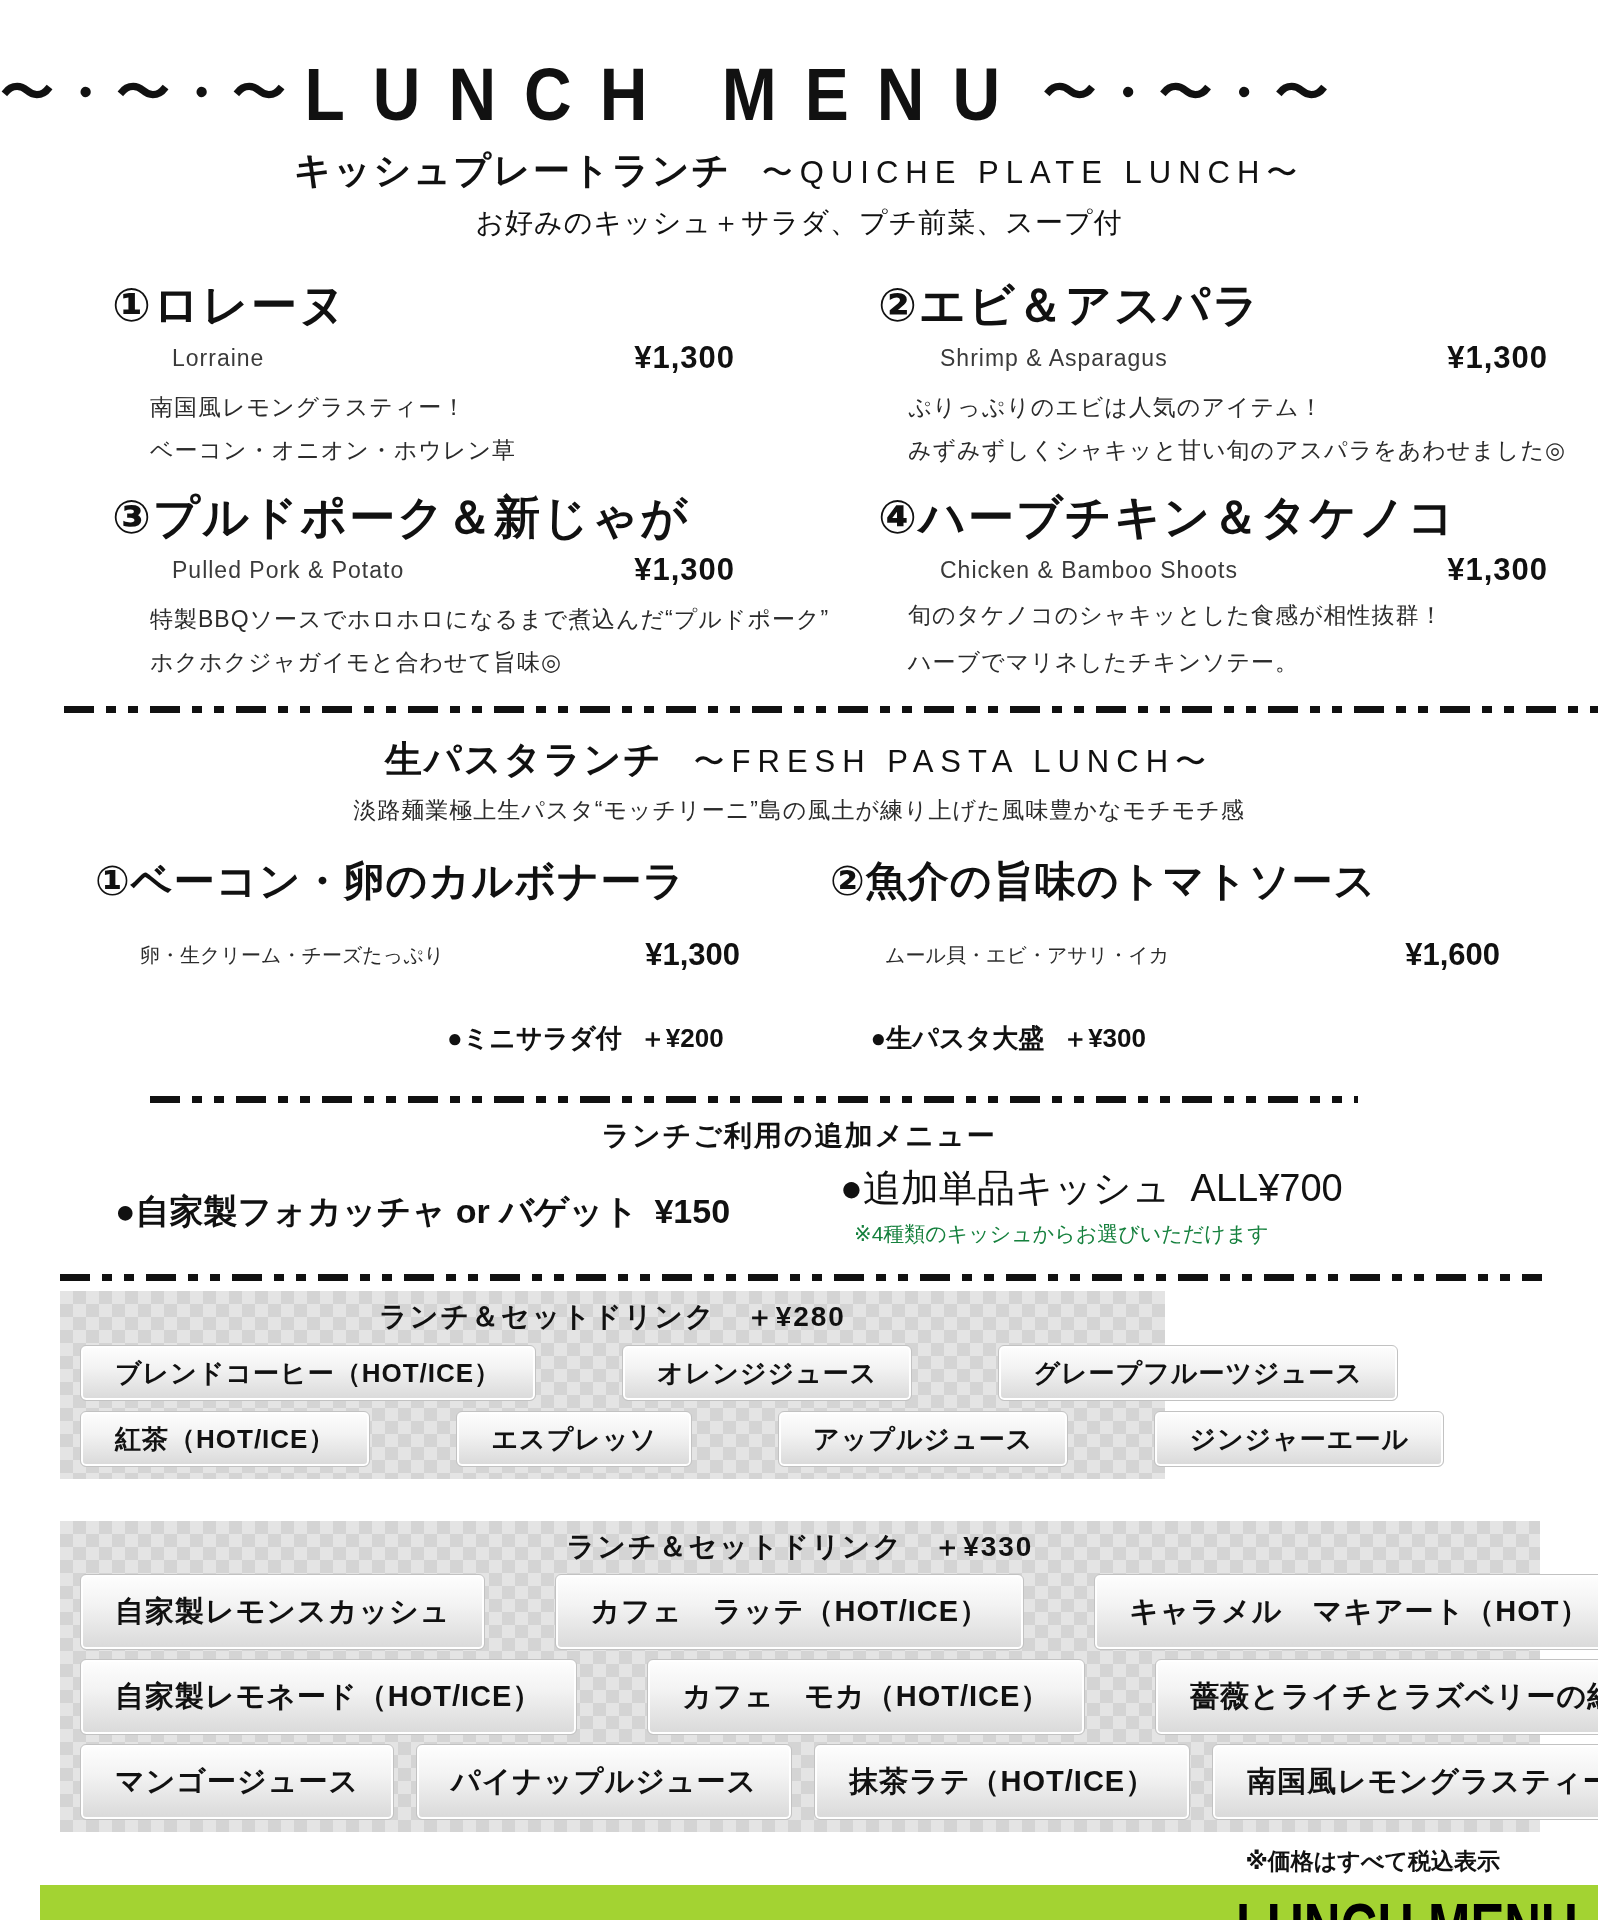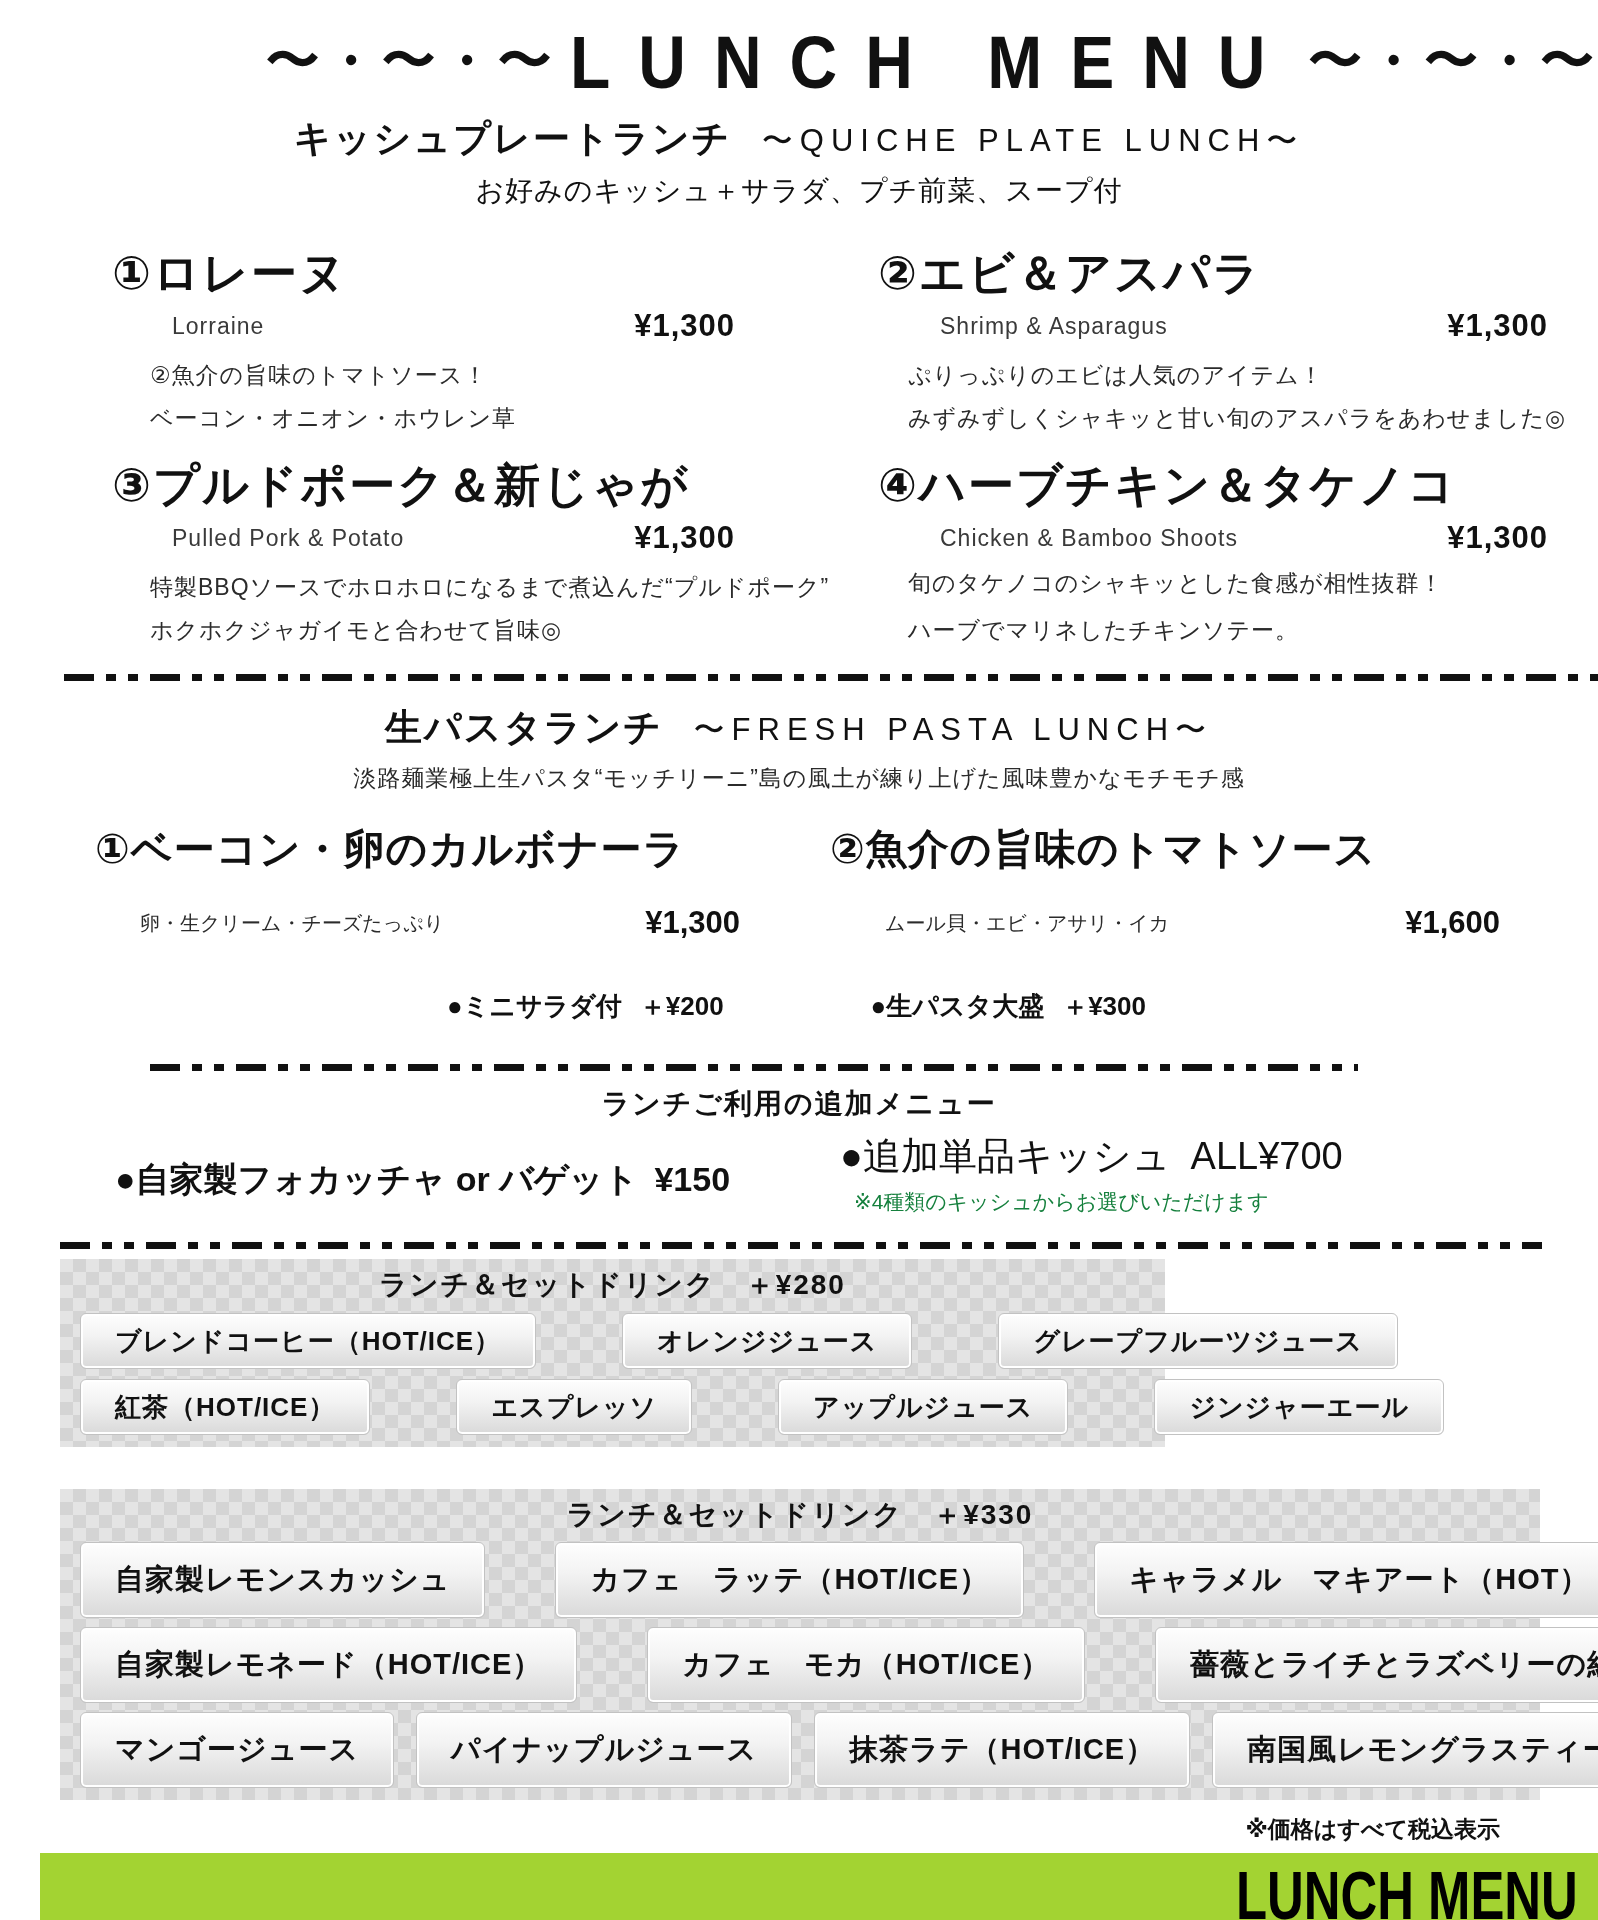--- a/index.html
+++ b/index.html
@@ -1,20 +1,20 @@
 <!DOCTYPE html>
 <html><head>
 <meta charset="utf-8">
 <style>
   * { margin:0; padding:0; box-sizing:border-box; }
   body { background:#fff; font-family:"Liberation Sans","DejaVu Sans",sans-serif; color:#111; }
   .page { width:1598px; height:1920px; background:#fff; overflow:hidden; position:relative; }
 
   
-  .main-title { padding-top:24px; text-align:right; white-space:nowrap; }
+  .main-title { padding-top:56px; text-align:left; white-space:nowrap; }
   .main-title .decor { font-size:54px; font-weight:bold; letter-spacing:4px; vertical-align:6px; }
   .main-title .t { font-size:66px; font-weight:bold; letter-spacing:28px; margin:0 10px; display:inline-block; transform:scaleY(1.12); }
 
   
   .sec-head { text-align:center; white-space:nowrap; }
   .sec-head .jp { font-size:37px; font-weight:bold; letter-spacing:2px; }
   .sec-head .en { font-size:31px; font-weight:normal; letter-spacing:7px; margin-left:26px; }
   .quiche-head { margin-top:14px; }
   .quiche-sub { margin-top:8px; text-align:center; font-size:28px; letter-spacing:1px; }
 
@@ -112,21 +112,21 @@
   <div class="quiche-sub">お好みのキッシュ＋サラダ、プチ前菜、スープ付</div>
 
   <div class="quiche-grid">
 
     <div class="q-item left">
       <div class="q-name">①ロレーヌ</div>
       <div class="q-sub">
         <span class="q-en">Lorraine</span>
         <span class="q-price">¥1,300</span>
       </div>
-      <div class="q-desc d1">②魚介の旨味のトマトソース！</div>
+      <div class="q-desc d1">南国風レモングラスティー！</div>
       <div class="q-desc d2">ベーコン・オニオン・ホウレン草</div>
     </div>
 
     <div class="q-item right">
       <div class="q-name">②エビ＆アスパラ</div>
       <div class="q-sub">
         <span class="q-en">Shrimp &amp; Asparagus</span>
         <span class="q-price">¥1,300</span>
       </div>
       <div class="q-desc d1">ぷりっぷりのエビは人気のアイテム！</div>

